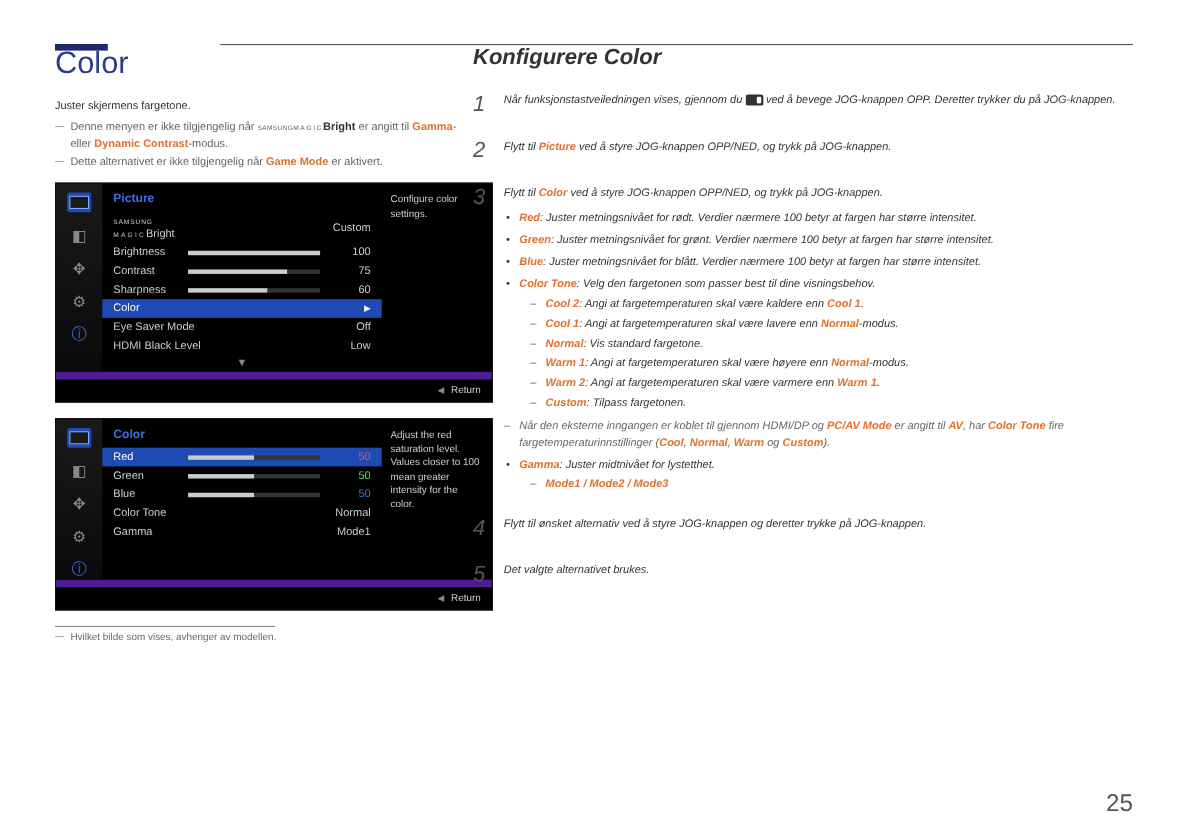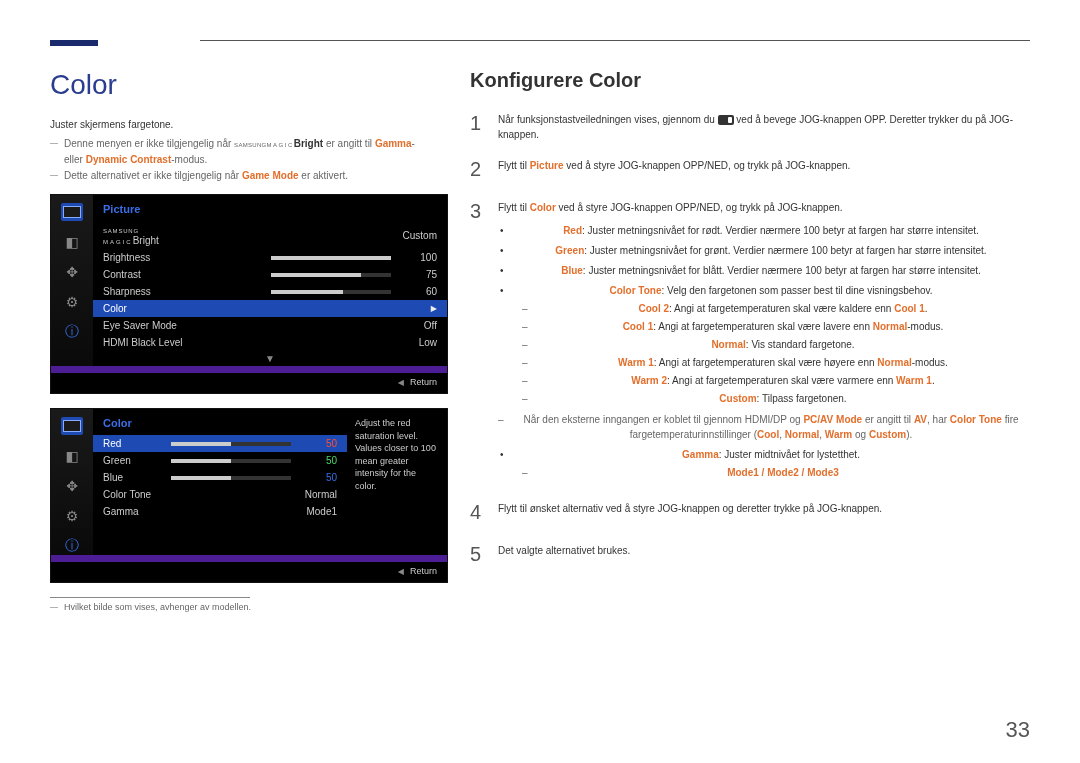--- a/index.html
+++ b/index.html
@@ -20,25 +20,23 @@
   }
   .top-border-left {
     position: absolute;
     top: 40px;
     left: 50px;
     width: 48px;
     border-top: 6px solid #1a2a6c;
   }
   .columns {
     display: flex;
-    gap: 40px;
-    margin-top: 28px;
   }
   .left-col { width: 380px; }
-  .right-col { flex: 1; }
+  .right-col { flex: 1; font-style: italic; }
   h1.main-title {
     font-size: 28px;
     font-weight: 400;
     color: #2a3d8f;
     margin-bottom: 18px;
   }
   h2.sub-title {
     font-size: 20px;
     font-weight: 600;
     color: #333;
@@ -179,21 +177,20 @@
     width: 14px;
     flex-shrink: 0;
   }
   .step-content { flex: 1; padding-top: 4px; }
   .bullets { list-style: none; margin-top: 8px; }
   .bullets > li {
     position: relative;
     padding-left: 14px;
     margin-bottom: 5px;
     line-height: 1.5;
-    text-align: center;
   }
   .bullets > li::before {
     content: "•";
     position: absolute;
     left: 2px;
     color: #333;
   }
   .sub-dash { list-style: none; margin-top: 3px; margin-left: 10px; }
   .sub-dash > li {
     position: relative;
@@ -311,20 +308,21 @@
           <div class="osd-row">
             <span class="label">Eye Saver Mode</span>
             <span class="value">Off</span>
           </div>
           <div class="osd-row">
             <span class="label">HDMI Black Level</span>
             <span class="value">Low</span>
           </div>
           <div class="down-arrow-row">▼</div>
         </div>
+        <div class="osd-right-text">Configure color settings.</div>
       </div>
       <div class="osd-footer"><span class="tri">◀</span><span>Return</span></div>
     </div>
 
     <div class="osd">
       <div class="osd-body">
         <div class="osd-left">
           <div class="osd-icon active">
               <div class="monitor-ico"></div>
             </div>
@@ -421,13 +419,13 @@
         <div class="step-content">Flytt til ønsket alternativ ved å styre JOG-knappen og deretter trykke på JOG-knappen.</div>
       </li>
       <li>
         <span class="step-num">5</span>
         <div class="step-content">Det valgte alternativet brukes.</div>
       </li>
     </ol>
   </div>
 </div>
 
-<div class="page-number">33</div>
+<div class="page-number">25</div>
 
 </body></html>

